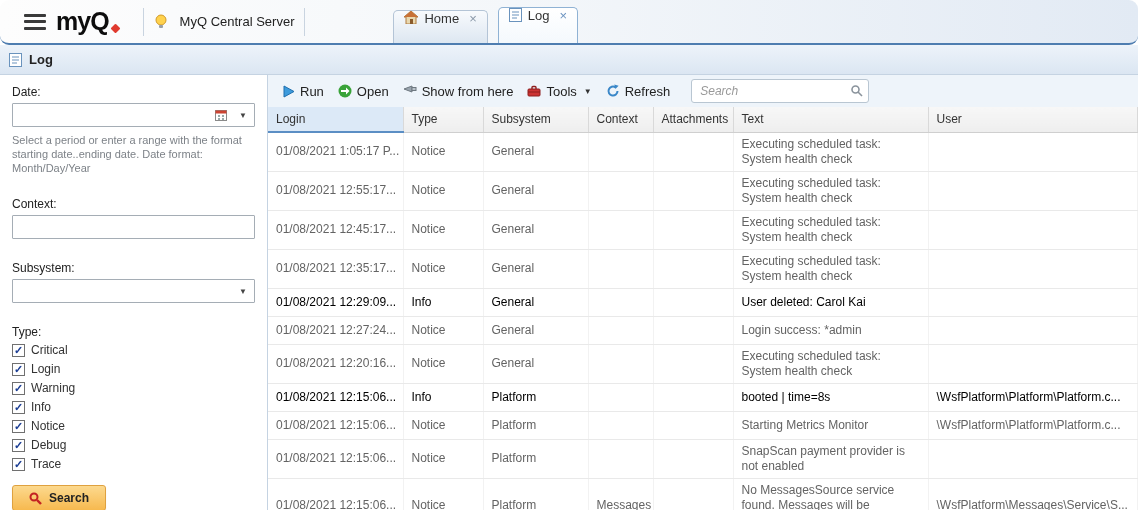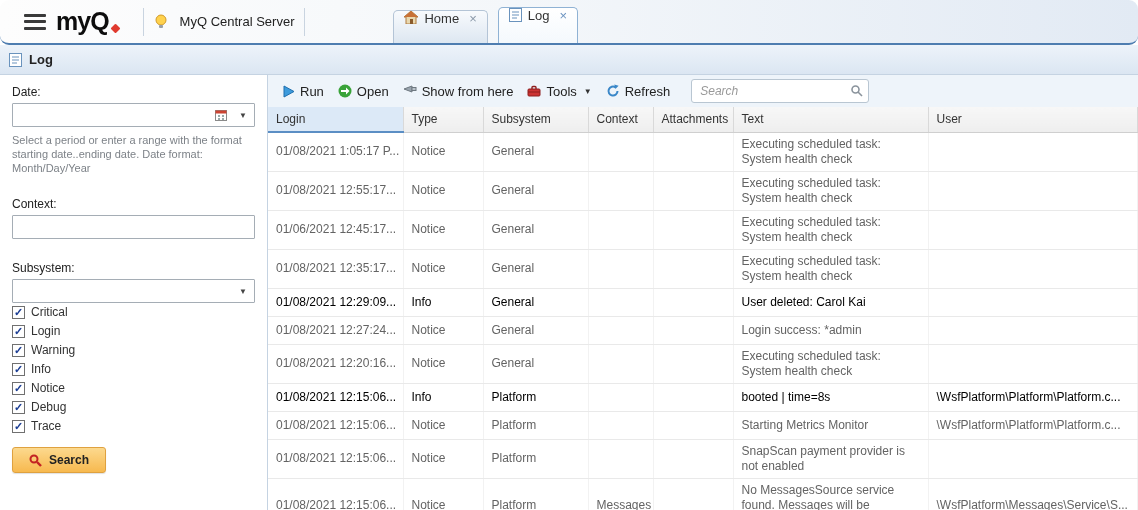--- a/index.html
+++ b/index.html
@@ -190,20 +190,21 @@
       <input class="text-input" type="text" value="" style="">
 
       <label class="field-label">Subsystem:</label>
       <div class="combo">
         <input type="text" value="" style="">
         <button class="mini-btn">
             <span class="caret">▼</span>
           </button>
       </div>
 
+      <label class="field-label">Type:</label>
       <div class="type-list">
 
           <label class="type-row">
             <span class="cb checked"></span>
             <span>Critical</span>
           </label>
 
           <label class="type-row">
             <span class="cb checked"></span>
             <span>Login</span>
@@ -344,21 +345,21 @@
                 <td class="c-time">01/08/2021 12:55:17...</td>
                 <td class="c-type">Notice</td>
                 <td class="c-subsystem">General</td>
                 <td class="c-context"></td>
                 <td class="c-attachments"></td>
                 <td class="c-text">Executing scheduled task: System health check</td>
                 <td class="c-file"></td>
               </tr>
 
               <tr class="row">
-                <td class="c-time">01/06/2021 12:45:17...</td>
+                <td class="c-time">01/08/2021 12:45:17...</td>
                 <td class="c-type">Notice</td>
                 <td class="c-subsystem">General</td>
                 <td class="c-context"></td>
                 <td class="c-attachments"></td>
                 <td class="c-text">Executing scheduled task: System health check</td>
                 <td class="c-file"></td>
               </tr>
 
               <tr class="row">
                 <td class="c-time">01/08/2021 12:35:17...</td>

